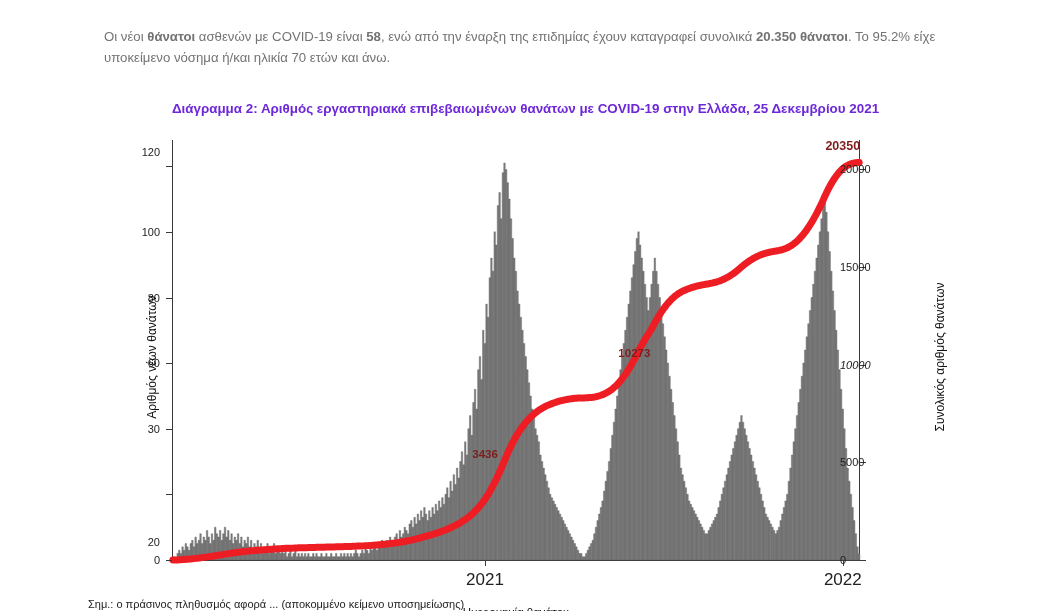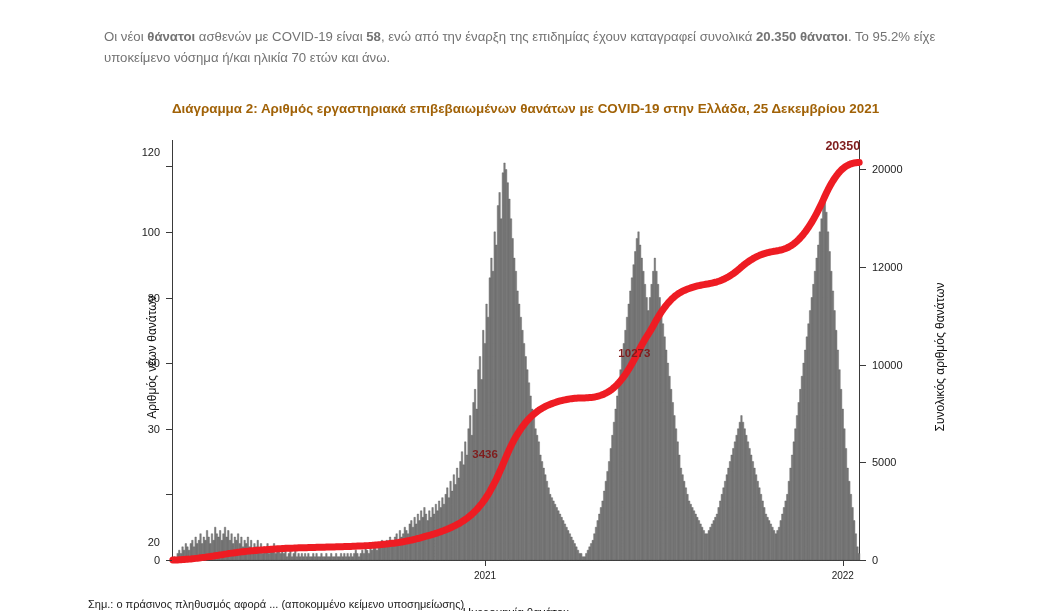--- a/index.html
+++ b/index.html
@@ -24,21 +24,21 @@
   .chart-wrap{
     position:absolute;
     left:0; top:95px; width:1051px; height:480px;
   }
   .chart-title{
     position:absolute;
     left:0; top:6px; width:1051px;
     text-align:center;
     font-size:13.4px;
     font-weight:bold;
-    color:#a16207;
+    color:#6d28d9;
   }
   
   .plot{
     position:absolute;
     left:172px; top:45px;
     width:688px; height:470px;
   }
   .plot-inner{
     position:absolute;
     left:0; top:0; right:0; bottom:0;
@@ -57,30 +57,30 @@
   .ylab-left{
     position:absolute;
     right:700px;
     font-size:11px;color:#222;
     text-align:right;
     transform:translateY(-50%);
     white-space:nowrap;
   }
   .ylab-right{
     position:absolute;
-    left:700px;
+    left:668px;
     font-size:11px;color:#222;
     text-align:left;
     transform:translateY(-50%);
     white-space:nowrap;
   }
   .xlab{
     position:absolute;
     top:430px;
-    font-size:10px;color:#222;
+    font-size:17px;color:#222;
     transform:translateX(-50%);
     white-space:nowrap;
   }
   .axis-title-x{
     position:absolute;
     top:466px;left:0;width:688px;
     text-align:center;
     font-size:11.5px;color:#111;
   }
   .axis-title-y-left{
@@ -167,23 +167,23 @@
           <div class="ylab-left" style="top: 91.875px;">100</div>
           <div class="tick tick-l" style="top: 26.25px;"></div>
           <div class="ylab-left" style="top: 12px;">120</div>
         </div>
       <div id="ticks-right">
           <div class="tick tick-r" style="top: 420px;"></div>
           <div class="ylab-right" style="top: 420px;">0</div>
           <div class="tick tick-r" style="top: 322.326px;"></div>
           <div class="ylab-right" style="top: 322.326px;">5000</div>
           <div class="tick tick-r" style="top: 224.651px;"></div>
-          <div class="ylab-right" style="top: 224.651px;">10000</div>
+          <div class="ylab-right" style="top: 224.651px; font-style: italic;">10000</div>
           <div class="tick tick-r" style="top: 126.977px;"></div>
-          <div class="ylab-right" style="top: 126.977px;">12000</div>
+          <div class="ylab-right" style="top: 126.977px;">15000</div>
           <div class="tick tick-r" style="top: 29.3023px;"></div>
           <div class="ylab-right" style="top: 29.3023px;">20000</div>
         </div>
       <div id="ticks-bottom">
           <div class="tick tick-b" style="left: 313.04px;"></div>
           <div class="xlab" style="left: 313.04px;">2021</div>
           <div class="tick tick-b" style="left: 670.8px;"></div>
           <div class="xlab" style="left: 670.8px;">2022</div>
         </div>
       <div id="cum-labels">

